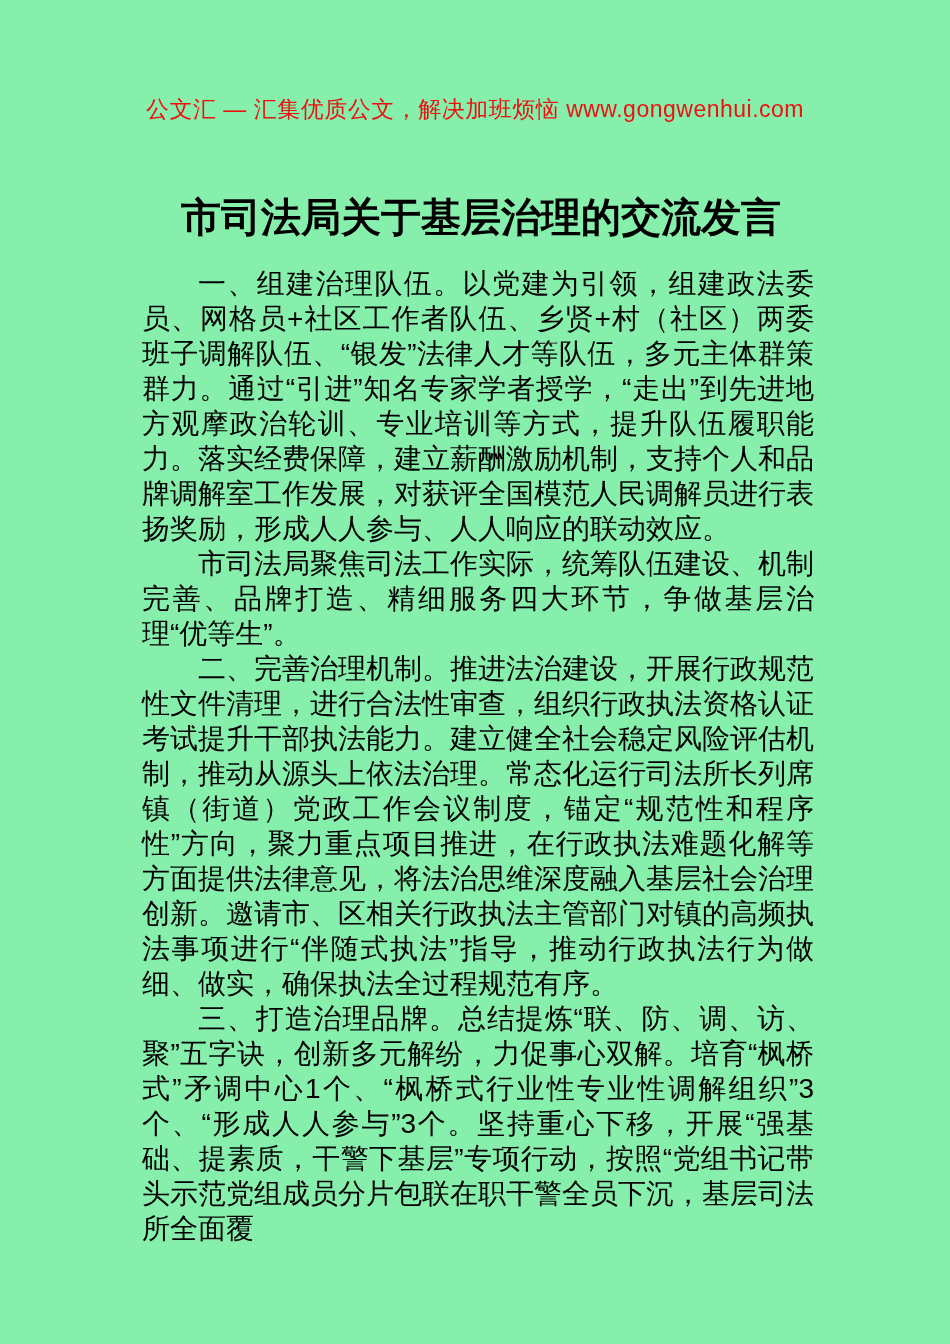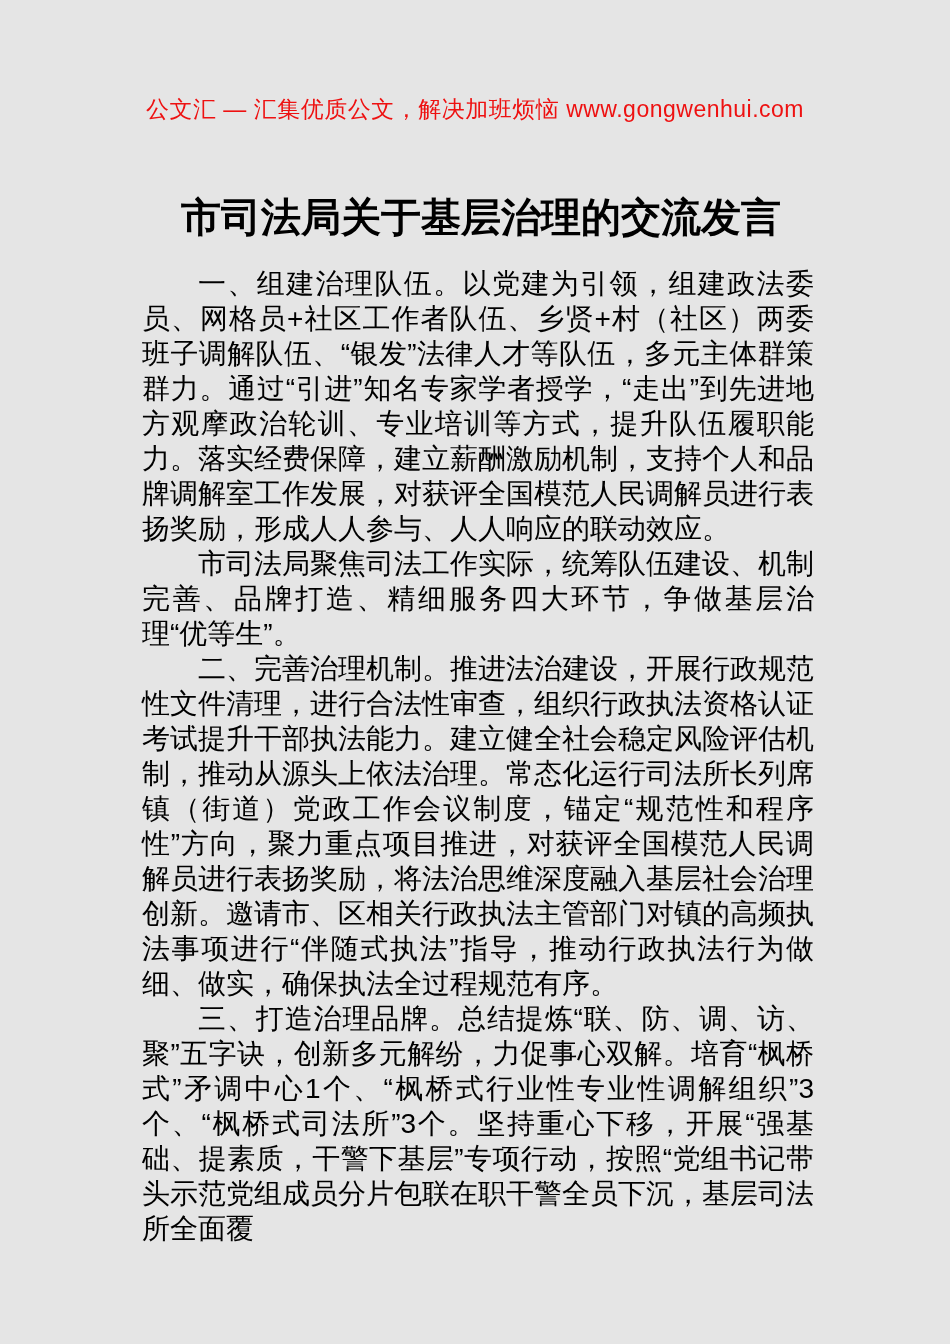--- a/index.html
+++ b/index.html
@@ -5,21 +5,21 @@
   * { margin: 0; padding: 0; box-sizing: border-box; }
 
   html, body {
     background: #ffffff;
   }
 
   .page {
     position: relative;
     width: 950px;
     height: 1344px;
-    background: #e5e5e5;
+    background: #86efac;
     overflow: hidden;
     font-family: "Liberation Sans", sans-serif;
   }
 
   .watermark-header {
     position: absolute;
     top: 94px;
     left: 0;
     width: 100%;
     text-align: center;
@@ -64,17 +64,17 @@
 
 <div class="page">
 
   <div class="watermark-header">公文汇 — 汇集优质公文，解决加班烦恼 www.gongwenhui.com</div>
 
   <h1 class="doc-title">市司法局关于基层治理的交流发言</h1>
 
   <div class="doc-body">
     <p>一、组建治理队伍。以党建为引领，组建政法委员、网格员+社区工作者队伍、乡贤+村（社区）两委班子调解队伍、“银发”法律人才等队伍，多元主体群策群力。通过“引进”知名专家学者授学，“走出”到先进地方观摩政治轮训、专业培训等方式，提升队伍履职能力。落实经费保障，建立薪酬激励机制，支持个人和品牌调解室工作发展，对获评全国模范人民调解员进行表扬奖励，形成人人参与、人人响应的联动效应。</p>
     <p>市司法局聚焦司法工作实际，统筹队伍建设、机制完善、品牌打造、精细服务四大环节，争做基层治理“优等生”。</p>
-    <p>二、完善治理机制。推进法治建设，开展行政规范性文件清理，进行合法性审查，组织行政执法资格认证考试提升干部执法能力。建立健全社会稳定风险评估机制，推动从源头上依法治理。常态化运行司法所长列席镇（街道）党政工作会议制度，锚定“规范性和程序性”方向，聚力重点项目推进，对获评全国模范人民调解员进行表扬奖励，将法治思维深度融入基层社会治理创新。邀请市、区相关行政执法主管部门对镇的高频执法事项进行“伴随式执法”指导，推动行政执法行为做细、做实，确保执法全过程规范有序。</p>
-    <p>三、打造治理品牌。总结提炼“联、防、调、访、聚”五字诀，创新多元解纷，力促事心双解。培育“枫桥式”矛调中心1个、“枫桥式行业性专业性调解组织”3个、“枫桥式司法所”3个。坚持重心下移，开展“强基础、提素质，干警下基层”专项行动，按照“党组书记带头示范党组成员分片包联在职干警全员下沉，基层司法所全面覆</p>
+    <p>二、完善治理机制。推进法治建设，开展行政规范性文件清理，进行合法性审查，组织行政执法资格认证考试提升干部执法能力。建立健全社会稳定风险评估机制，推动从源头上依法治理。常态化运行司法所长列席镇（街道）党政工作会议制度，锚定“规范性和程序性”方向，聚力重点项目推进，在行政执法难题化解等方面提供法律意见，将法治思维深度融入基层社会治理创新。邀请市、区相关行政执法主管部门对镇的高频执法事项进行“伴随式执法”指导，推动行政执法行为做细、做实，确保执法全过程规范有序。</p>
+    <p>三、打造治理品牌。总结提炼“联、防、调、访、聚”五字诀，创新多元解纷，力促事心双解。培育“枫桥式”矛调中心1个、“枫桥式行业性专业性调解组织”3个、“形成人人参与”3个。坚持重心下移，开展“强基础、提素质，干警下基层”专项行动，按照“党组书记带头示范党组成员分片包联在职干警全员下沉，基层司法所全面覆</p>
   </div>
 
 </div>
 
 </body></html>

